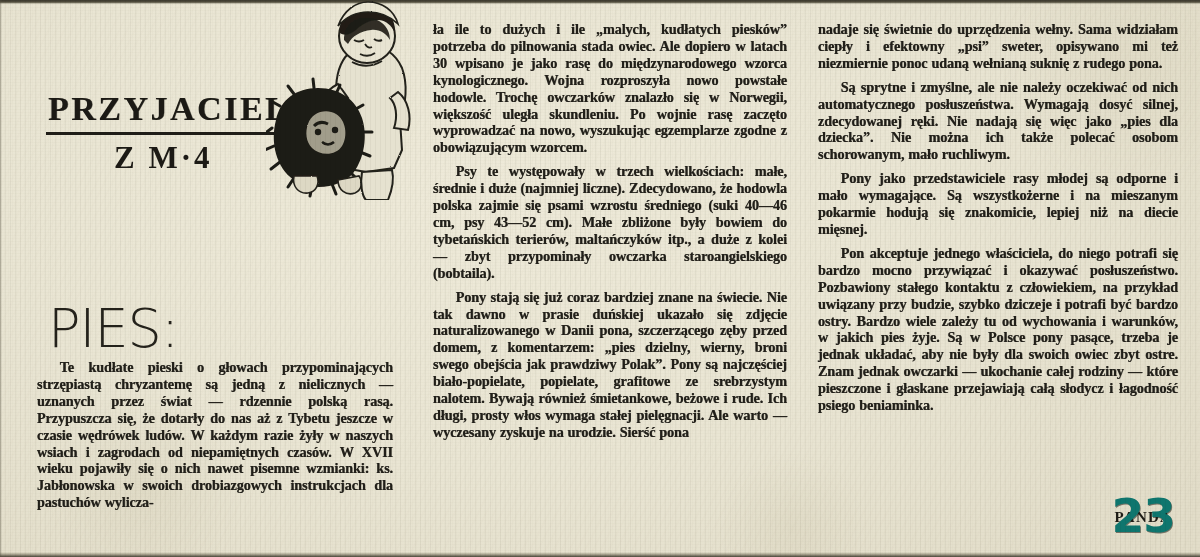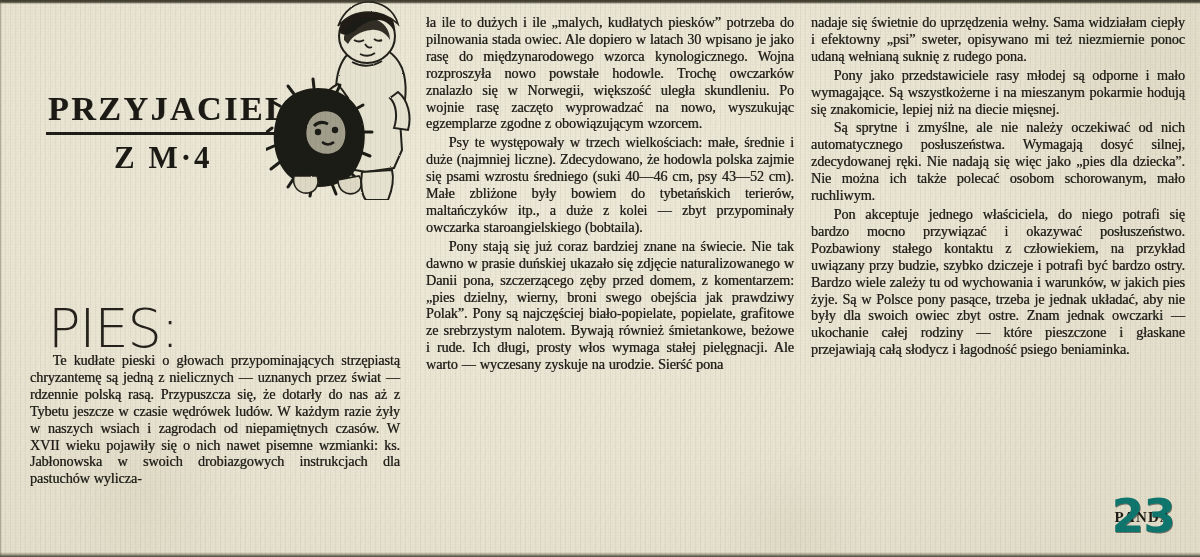--- a/index.html
+++ b/index.html
@@ -174,23 +174,23 @@
   
   .body-text {
     font-family: "Liberation Serif", "DejaVu Serif", serif;
     font-size: 14.2px;
     line-height: 16.9px;
     text-align: justify;
     color: #211f19;
     -webkit-font-smoothing: none;
   }
   .body-text p {
-    margin: 0;
+    margin: 7px;
     text-indent: 1.6em;
-    font-weight: normal;
+    font-weight: bold;
     letter-spacing: -0.1px;
     word-spacing: .5px;
     text-shadow: 0.35px 0 0 rgba(33,31,25,.55), -0.3px 0.25px 0 rgba(33,31,25,.30);
   }
   .body-text p.cont { text-indent: 0; }
   .body-text p + p { margin-top: 2px; }
 
   #col1 .body-text {
     position: absolute;
     left: 0;
@@ -343,22 +343,22 @@
       <div class="body-text">
         <p class="cont">ła ile to dużych i ile „malych, kudłatych piesków” potrzeba do pilnowania stada owiec. Ale dopiero w latach 30 wpisano je jako rasę do międzynarodowego wzorca kynologicznego. Wojna rozproszyła nowo powstałe hodowle. Trochę owczarków znalazło się w Norwegii, większość uległa skundleniu. Po wojnie rasę zaczęto wyprowadzać na nowo, wyszukując egzemplarze zgodne z obowiązującym wzorcem.</p>
         <p>Psy te występowały w trzech wielkościach: małe, średnie i duże (najmniej liczne). Zdecydowano, że hodowla polska zajmie się psami wzrostu średniego (suki 40—46 cm, psy 43—52 cm). Małe zbliżone były bowiem do tybetańskich terierów, maltańczyków itp., a duże z kolei — zbyt przypominały owczarka staroangielskiego (bobtaila).</p>
         <p>Pony stają się już coraz bardziej znane na świecie. Nie tak dawno w prasie duńskiej ukazało się zdjęcie naturalizowanego w Danii pona, szczerzącego zęby przed domem, z komentarzem: „pies dzielny, wierny, broni swego obejścia jak prawdziwy Polak”. Pony są najczęściej biało-popielate, popielate, grafitowe ze srebrzystym nalotem. Bywają również śmietankowe, beżowe i rude. Ich długi, prosty włos wymaga stałej pielęgnacji. Ale warto — wyczesany zyskuje na urodzie. Sierść pona</p>
       </div>
     </div>
 
     <div class="col" id="col3">
       <div class="body-text">
         <p class="cont">nadaje się świetnie do uprzędzenia wełny. Sama widziałam ciepły i efektowny „psi” sweter, opisywano mi też niezmiernie ponoc udaną wełnianą suknię z rudego pona.</p>
+        <p>Są sprytne i zmyślne, ale nie należy oczekiwać od nich automatycznego posłuszeństwa. Wymagają dosyć silnej, zdecydowanej ręki. Nie nadają się więc jako „pies dla dziecka”. Nie można ich także polecać osobom schorowanym, mało ruchliwym.</p>
         <p>Pony jako przedstawiciele rasy młodej są odporne i mało wymagające. Są wszystkożerne i na mieszanym pokarmie hodują się znakomicie, lepiej niż na diecie mięsnej.</p>
-        <p>Są sprytne i zmyślne, ale nie należy oczekiwać od nich automatycznego posłuszeństwa. Wymagają dosyć silnej, zdecydowanej ręki. Nie nadają się więc jako „pies dla dziecka”. Nie można ich także polecać osobom schorowanym, mało ruchliwym.</p>
         <p>Pon akceptuje jednego właściciela, do niego potrafi się bardzo mocno przywiązać i okazywać posłuszeństwo. Pozbawiony stałego kontaktu z człowiekiem, na przykład uwiązany przy budzie, szybko dziczeje i potrafi być bardzo ostry. Bardzo wiele zależy tu od wychowania i warunków, w jakich pies żyje. Są w Polsce pony pasące, trzeba je jednak układać, aby nie były dla swoich owiec zbyt ostre. Znam jednak owczarki — ukochanie całej rodziny — które pieszczone i głaskane przejawiają całą słodycz i łagodność psiego beniaminka.</p>
       </div>
 
       <div class="sig">PANDA</div>
       <div class="pagenum">23</div>
     </div>
 
   </div>
 
   <div class="ink-noise"></div>

